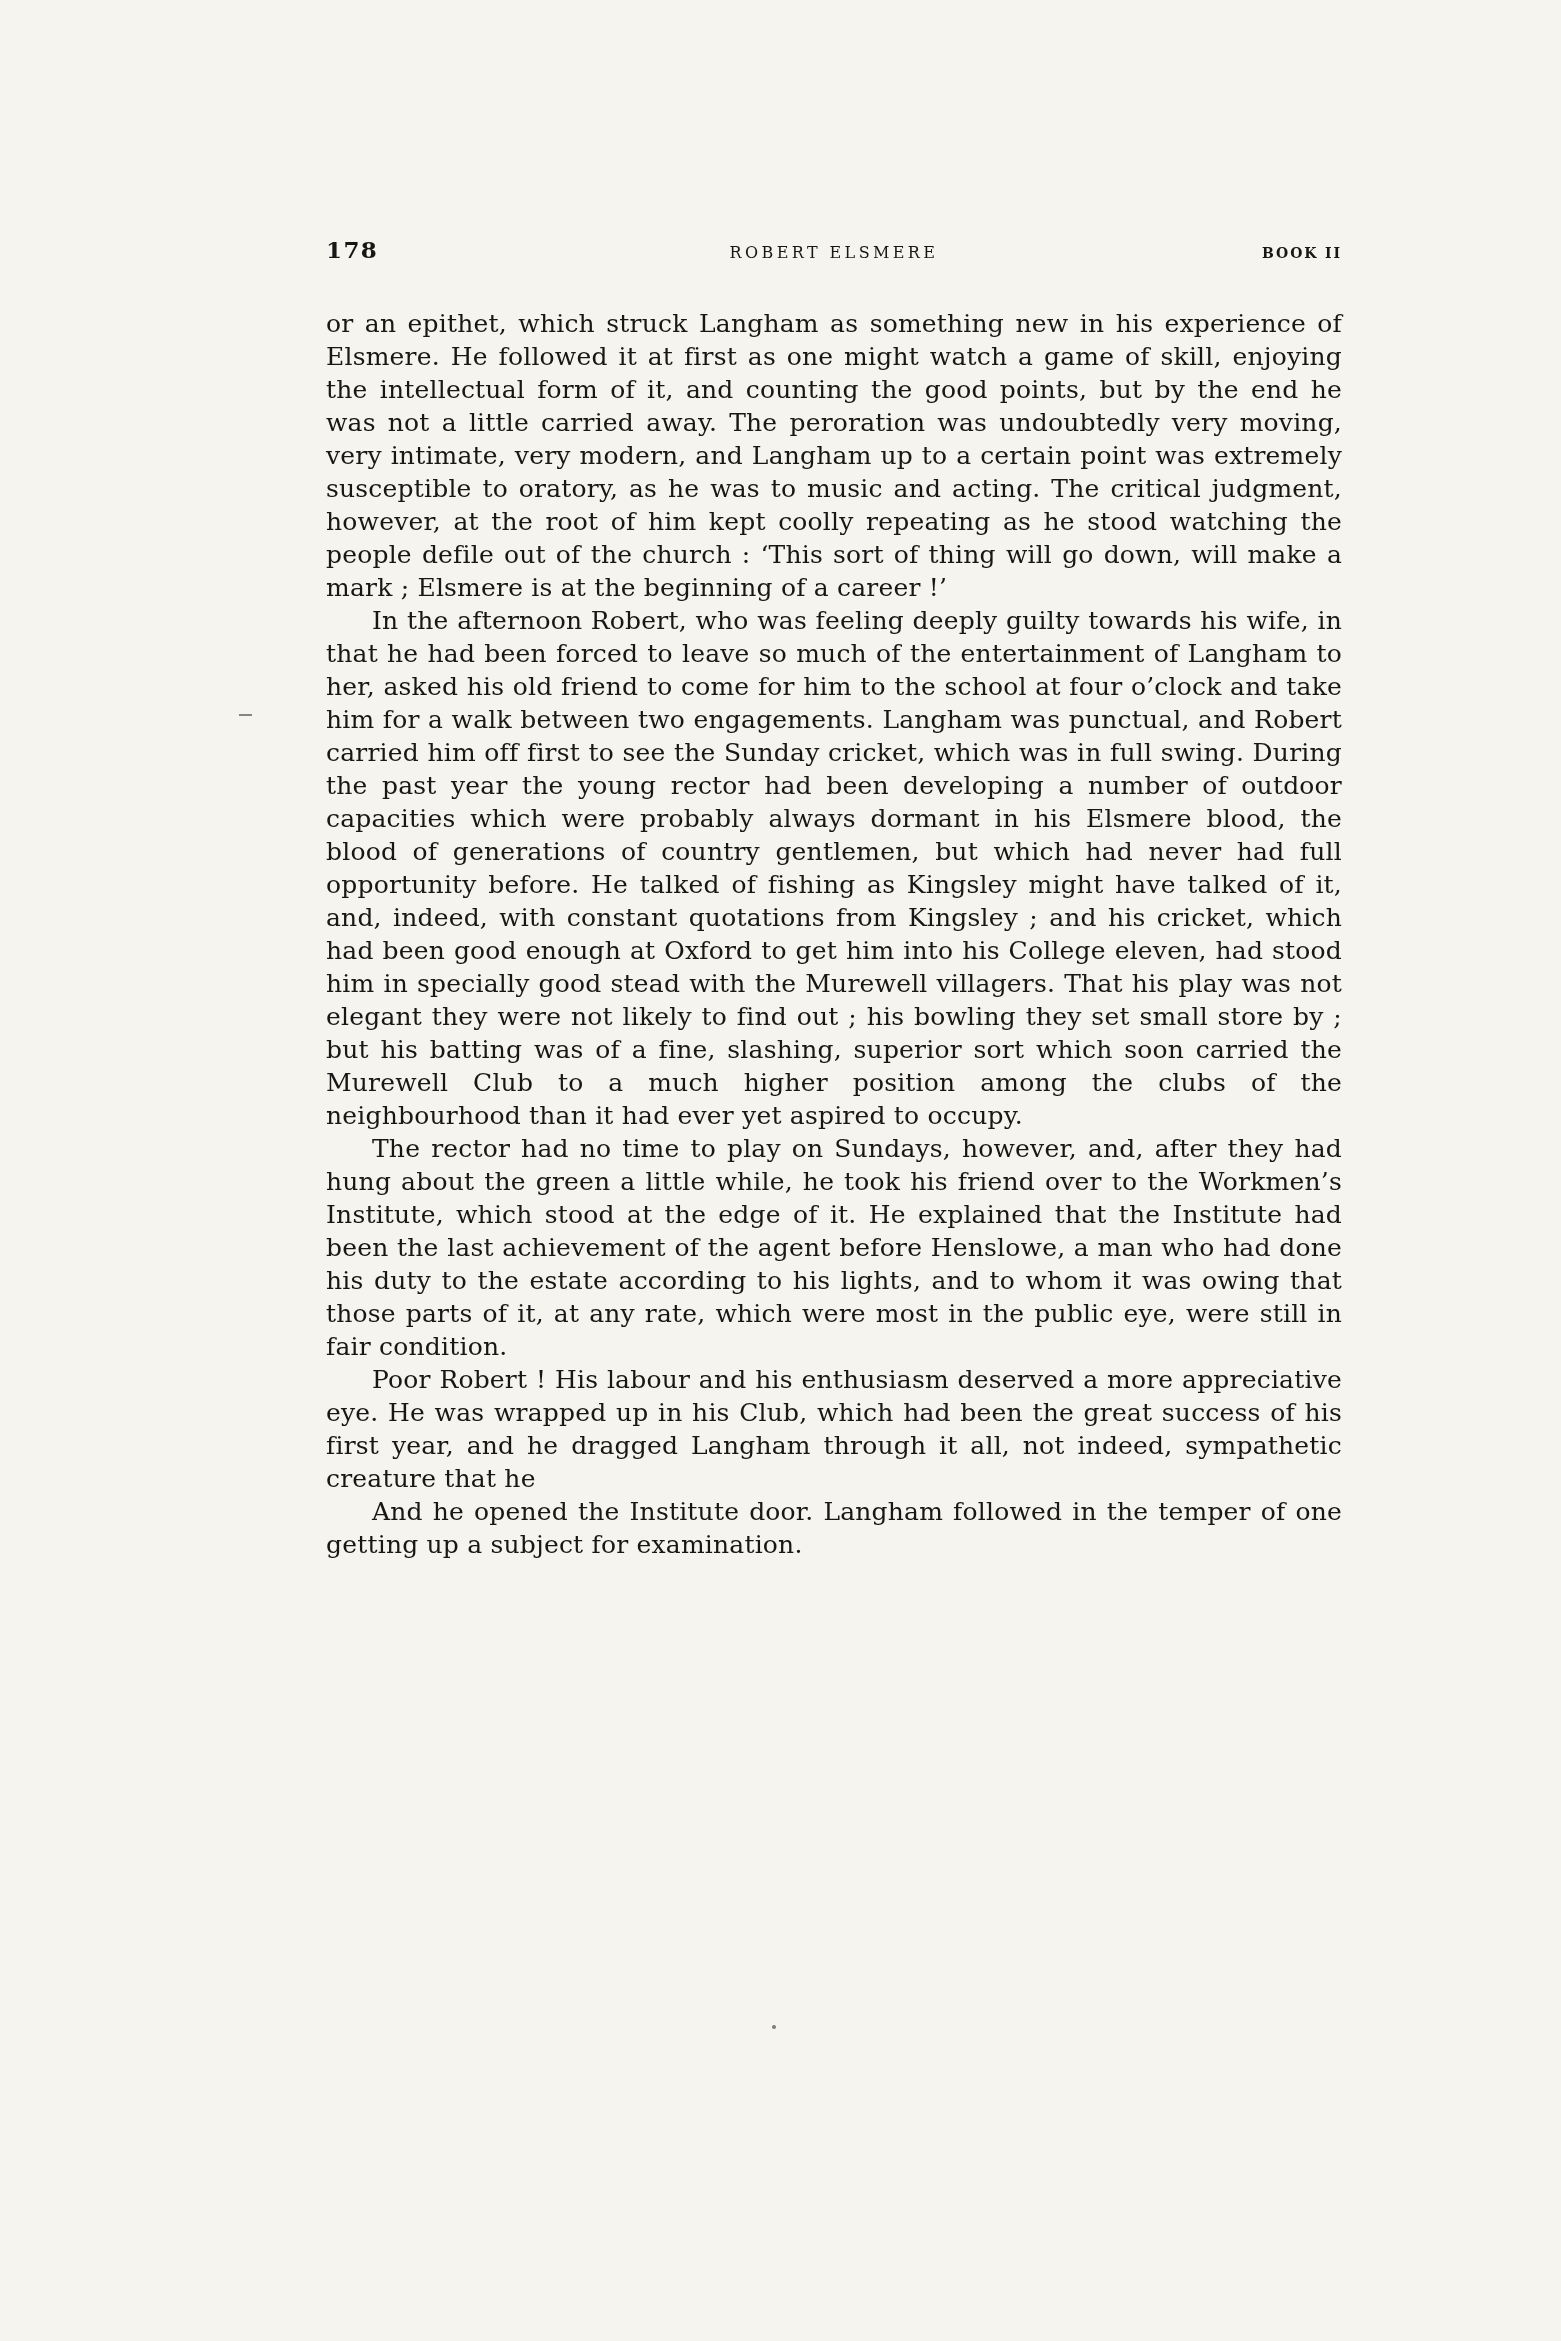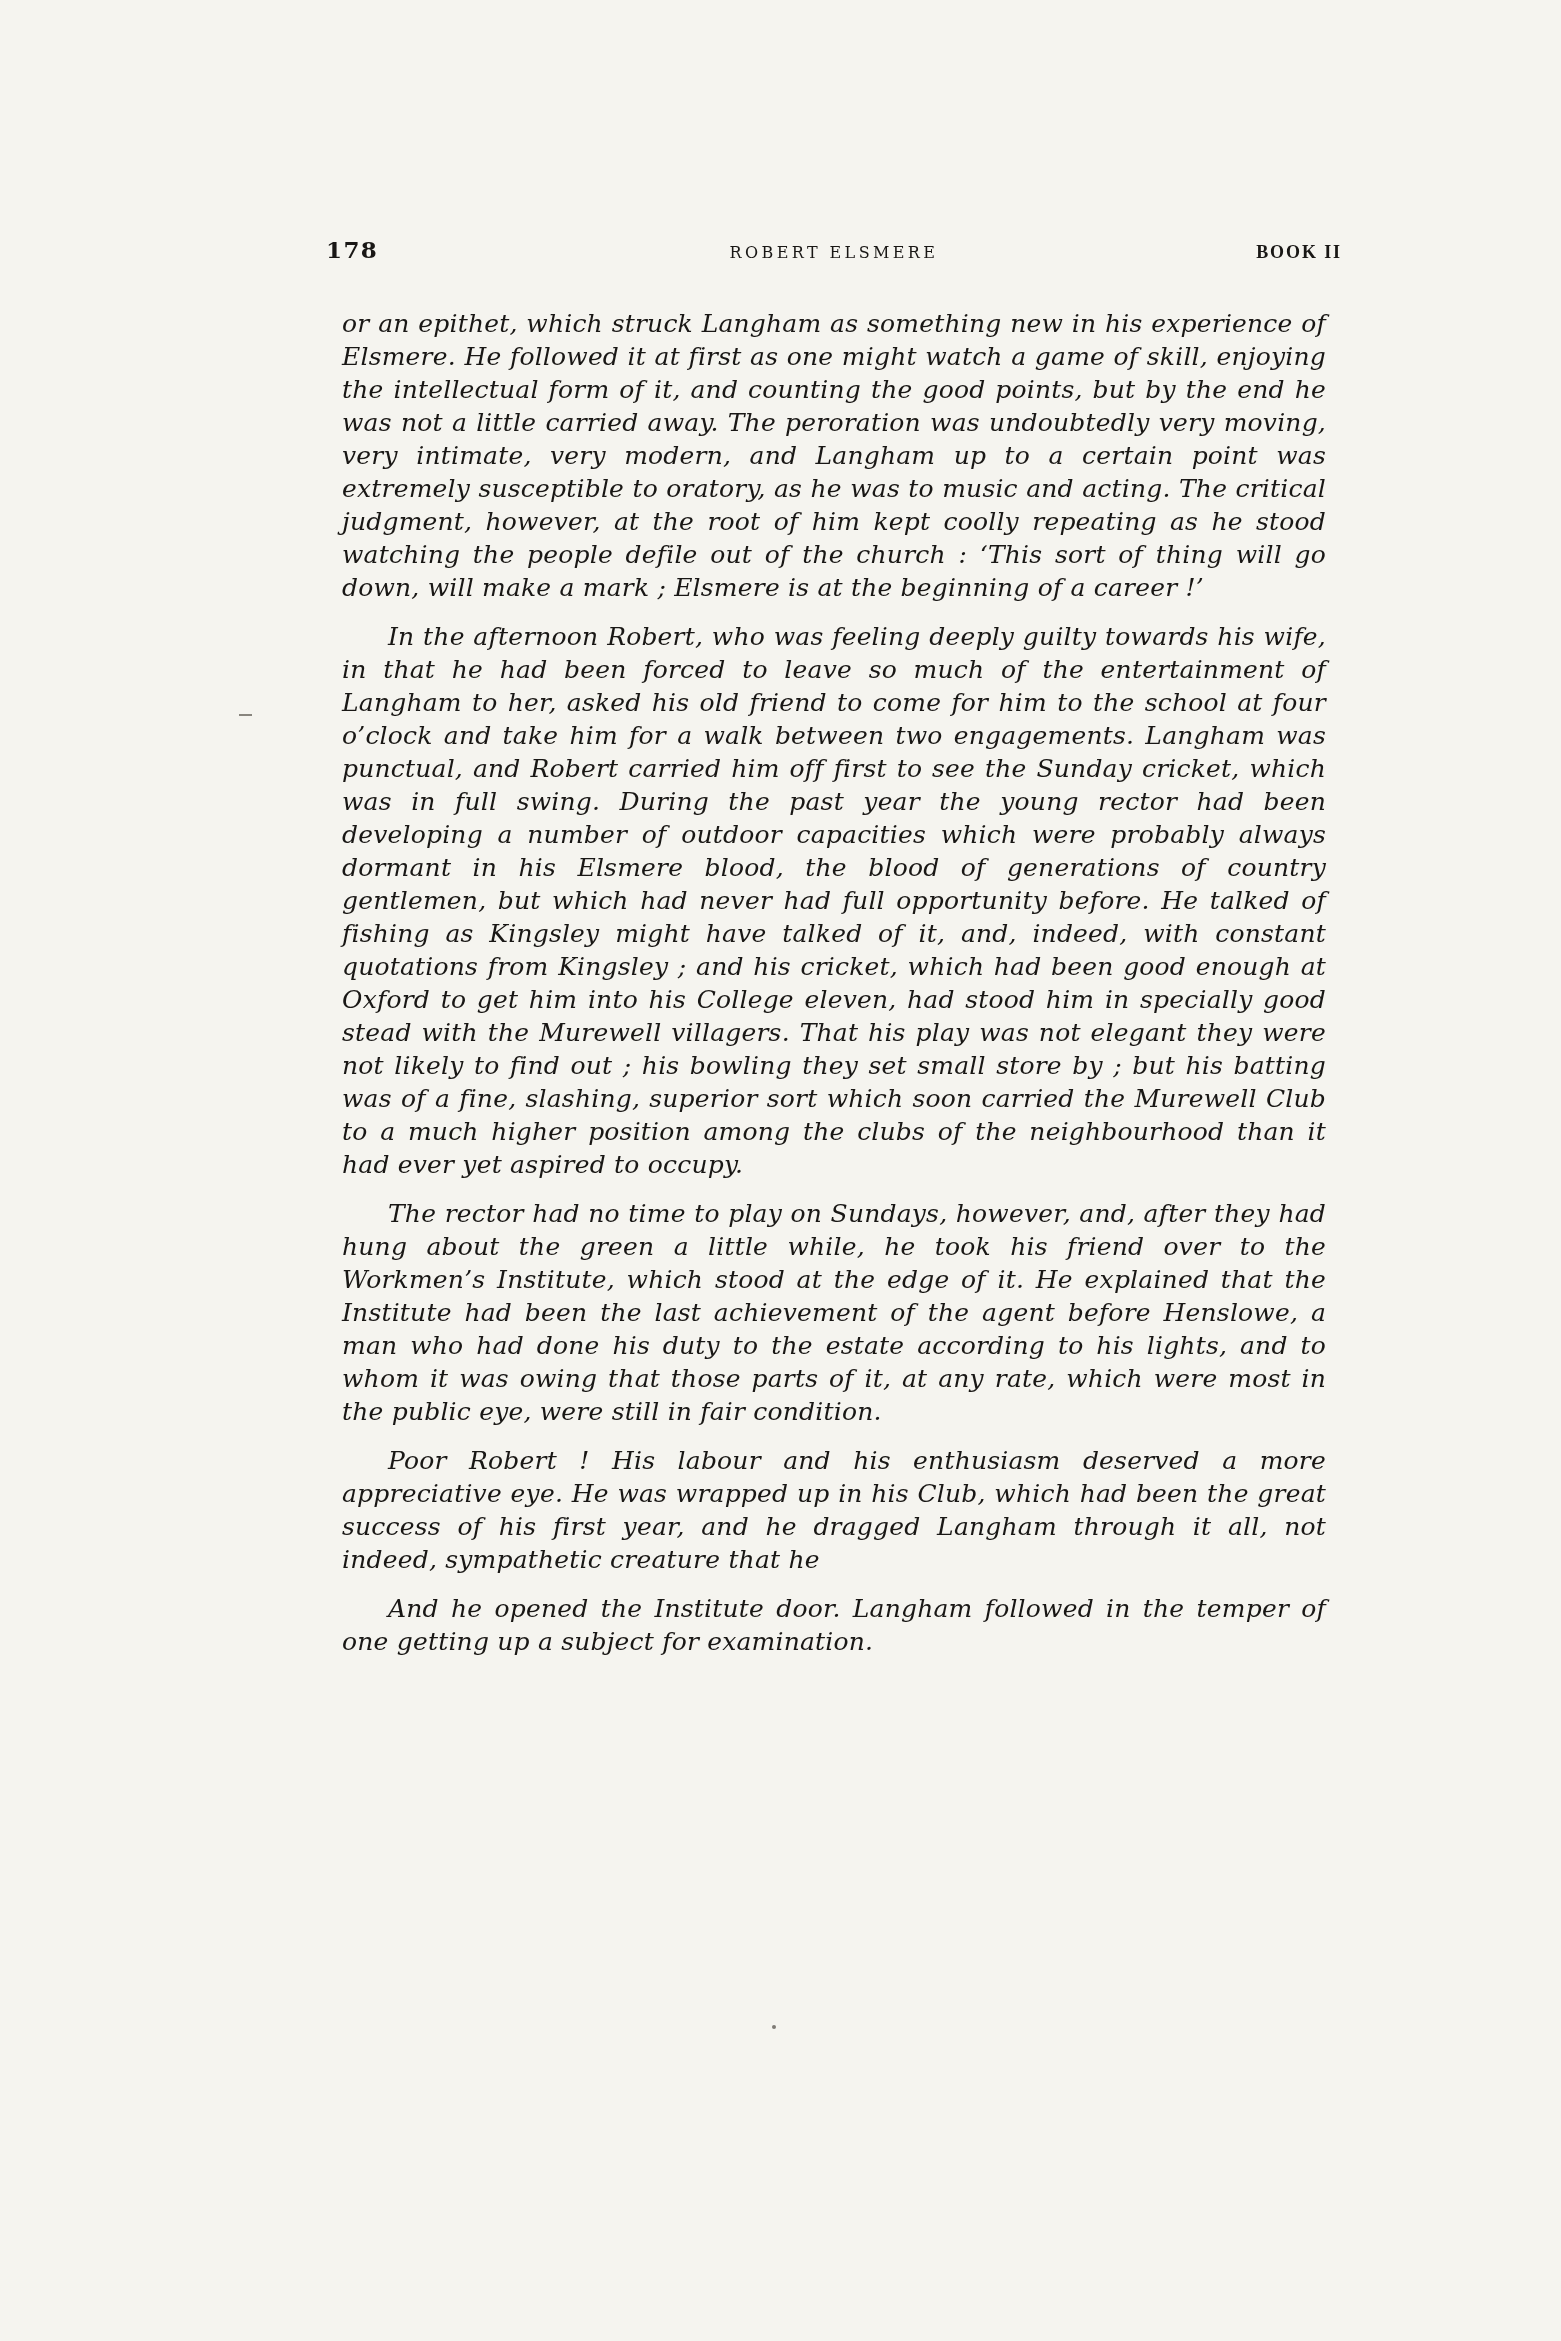--- a/index.html
+++ b/index.html
@@ -35,38 +35,36 @@
     letter-spacing: 1.4px;
     justify-self: start;
   }
   .running-title {
     font-size: 16px;
     letter-spacing: 3.4px;
     justify-self: center;
     white-space: nowrap;
   }
   .section-label {
-    font-size: 18px;
+    font-size: 14px;
     font-weight: bold;
     letter-spacing: 1.9px;
     justify-self: end;
     white-space: nowrap;
-    font-family: Liberation Serif, serif;
   }
   .body-text {
     margin-top: 44px;
     font-size: 25px;
     line-height: 33px;
     text-align: justify;
     letter-spacing: 0.2px;
   }
   .body-text p {
-    margin: 16px;
+    margin: 0;
     padding: 0;
-    font-style: italic;
   }
   .body-text p.indent {
     text-indent: 46px;
   }
   .scan-dash {
     position: absolute;
     left: 239px;
     top: 714px;
     width: 12.5px;
     height: 2.4px;

